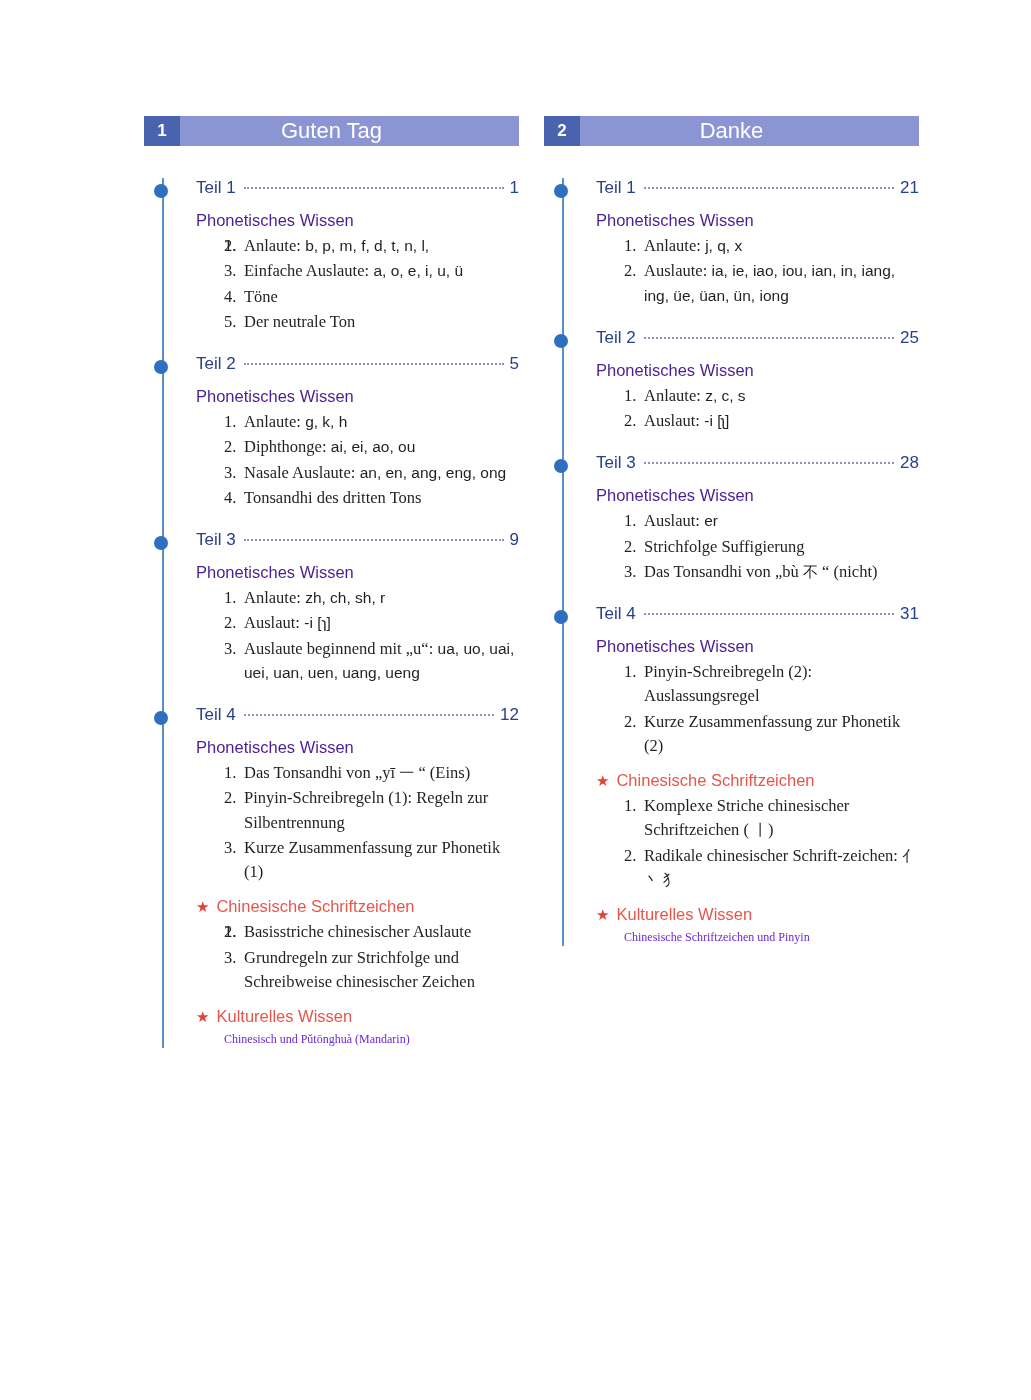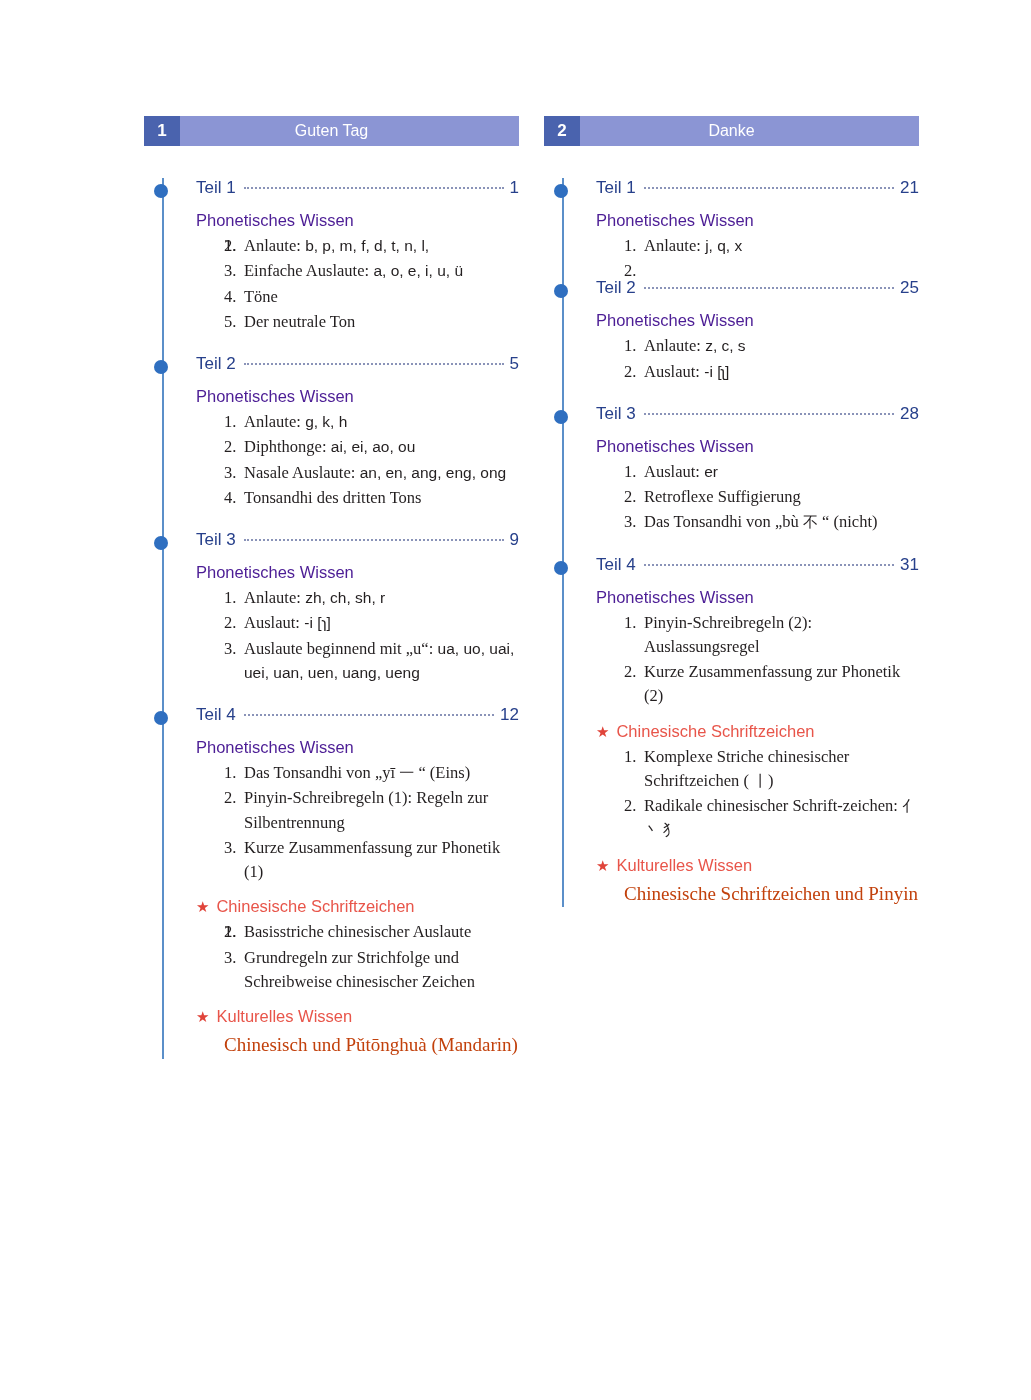--- a/index.html
+++ b/index.html
@@ -53,21 +53,21 @@
     font-size: 17px;
     display: flex;
     align-items: center;
     justify-content: center;
     letter-spacing: 0px;
   }
   .chapter-title {
     flex: 1;
     color: #ffffff;
     font-family: "Liberation Sans", sans-serif;
-    font-size: 16px;
+    font-size: 22px;
     display: flex;
     align-items: center;
     justify-content: center;
     padding-right: 36px;
   }
 
   
   .timeline-wrap {
     position: relative;
     padding-left: 52px;
@@ -169,22 +169,22 @@
     font-size: 15.5px;
   }
   .han {
     font-family: "DejaVu Sans", sans-serif;
     font-size: 15px;
   }
 
   
   .plain-note {
     font-family: "Liberation Serif", serif;
-    font-size: 19px;
-    color: #c2410c;
+    font-size: 12px;
+    color: #6d28d9;
     margin-top: 5px;
     padding-left: 28px;
     line-height: 1.45;
   }
 </style>
 </head>
 <body>
 
 <div class="page">
   <div class="columns" id="columns-root">
@@ -290,21 +290,21 @@
             <div class="part-head">
               <span class="part-label">Teil 1</span>
               <span class="part-leader"></span>
               <span class="part-page">21</span>
             </div>
             <div class="section-heading">
               <span>Phonetisches Wissen</span>
             </div>
             <ol class="items">
               <li><span class="num">1.</span><span>Anlaute:<span class="pin"> j, q, x</span></span></li>
-              <li><span class="num">2.</span></li>
+              <li><span class="num">2.</span><span>Auslaute:<span class="pin"> ia, ie, iao, iou, ian, in, iang, ing, üe, üan, ün, iong</span></span></li>
             </ol>
           </div>
           <div class="part">
             <div class="part-dot"></div>
             <div class="part-head">
               <span class="part-label">Teil 2</span>
               <span class="part-leader"></span>
               <span class="part-page">25</span>
             </div>
             <div class="section-heading">
@@ -320,21 +320,21 @@
             <div class="part-head">
               <span class="part-label">Teil 3</span>
               <span class="part-leader"></span>
               <span class="part-page">28</span>
             </div>
             <div class="section-heading">
               <span>Phonetisches Wissen</span>
             </div>
             <ol class="items">
               <li><span class="num">1.</span><span>Auslaut:<span class="pin"> er</span></span></li>
-              <li><span class="num">2.</span><span>Retroflexe Suffigierung</span></li>
+              <li><span class="num">2.</span><span>Strichfolge Suffigierung</span></li>
               <li><span class="num">3.</span><span>Das Tonsandhi von „bù <span class="han">不</span> “ (nicht)</span></li>
             </ol>
           </div>
           <div class="part">
             <div class="part-dot"></div>
             <div class="part-head">
               <span class="part-label">Teil 4</span>
               <span class="part-leader"></span>
               <span class="part-page">31</span>
             </div>

